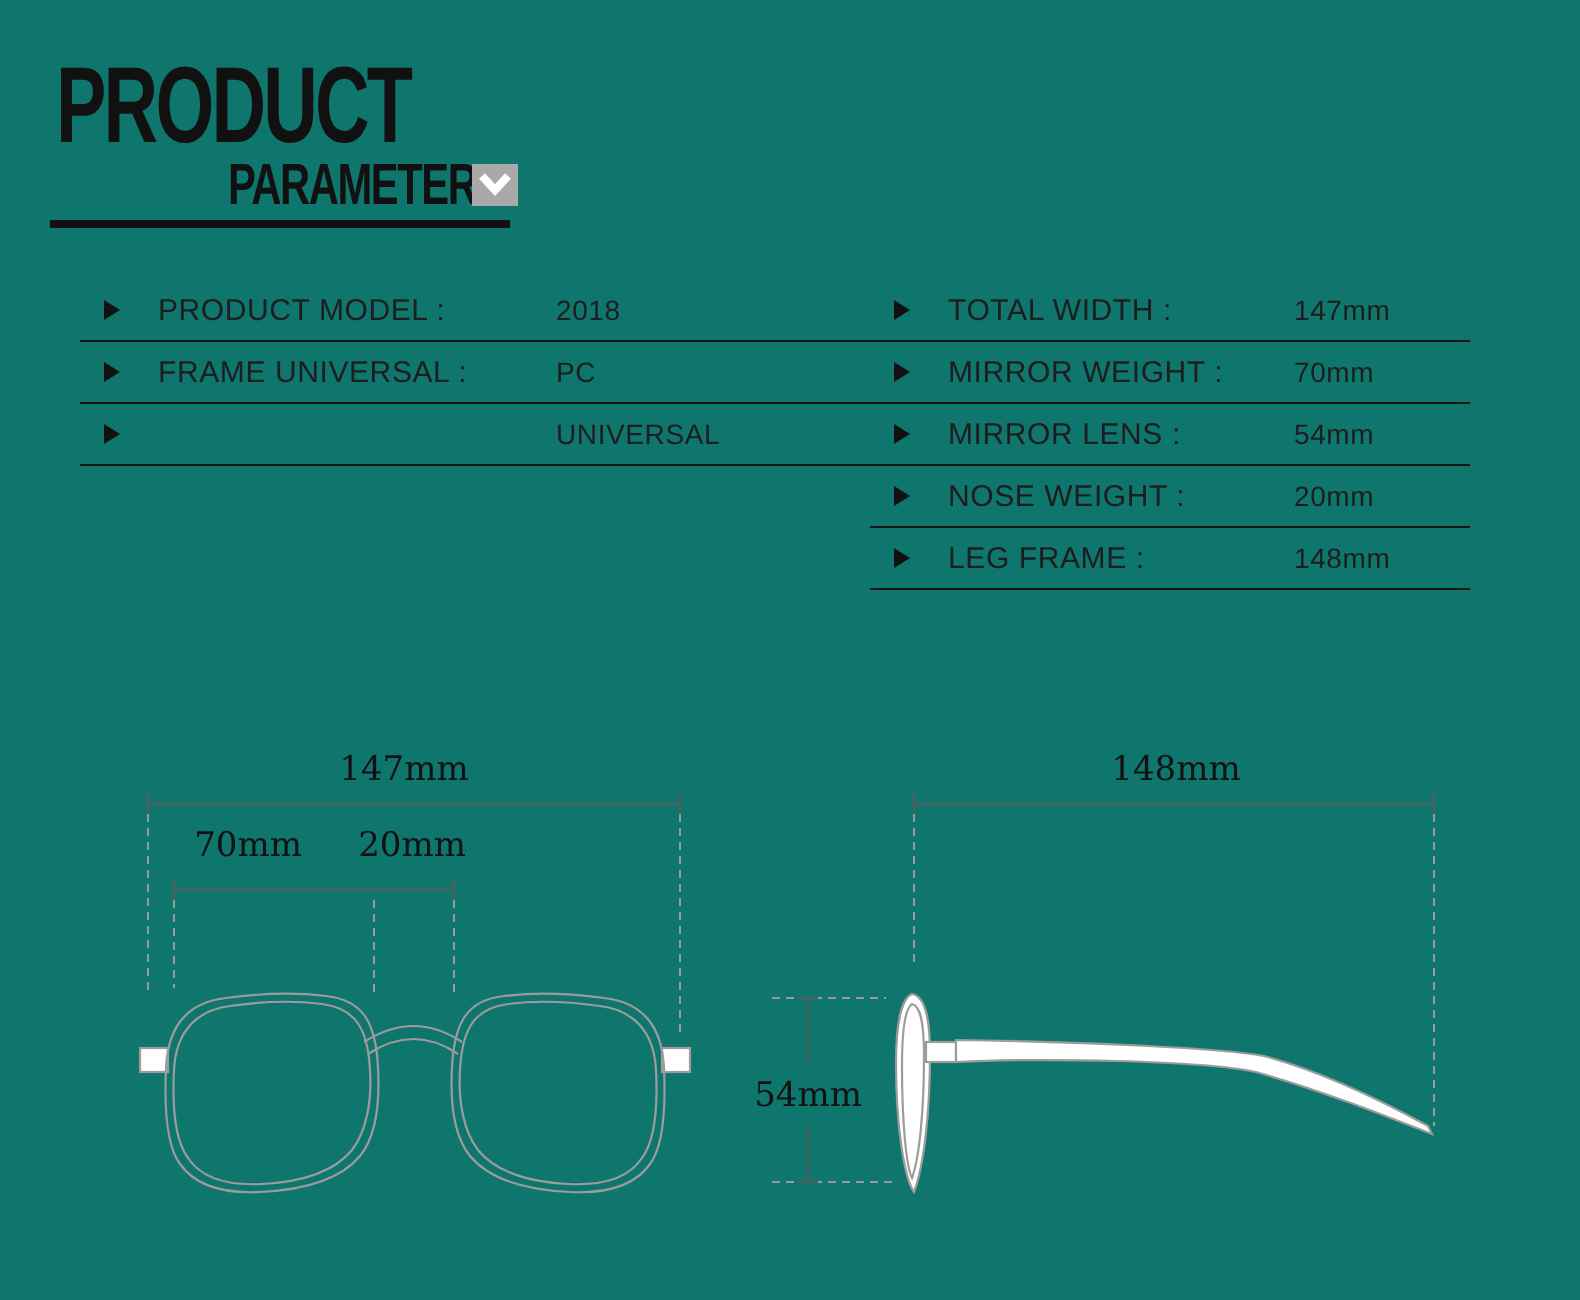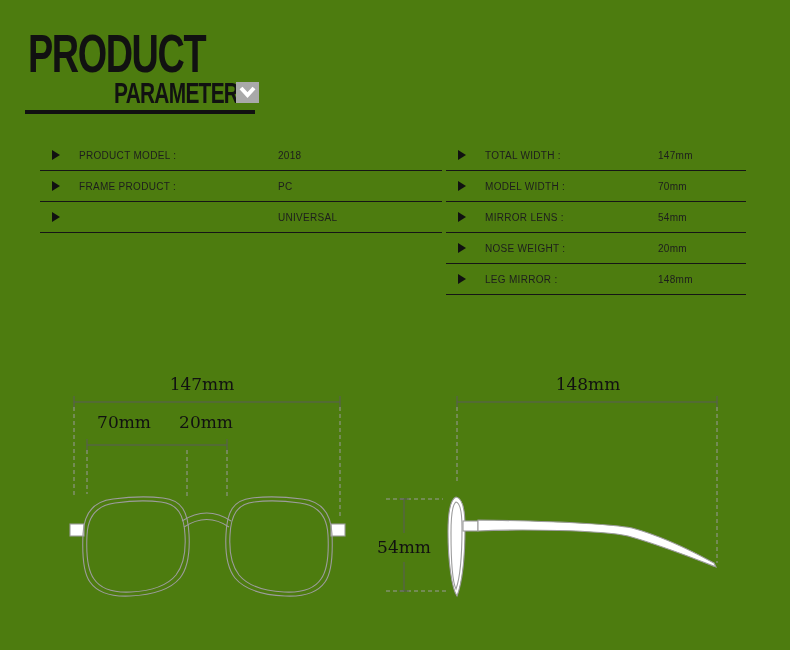--- a/index.html
+++ b/index.html
@@ -1,39 +1,39 @@
 <!DOCTYPE html>
 <html><head>
 <meta charset="utf-8">
 <style>
   html,body{margin:0;padding:0;background:#fff;}
-  .canvas{position:relative;width:790px;height:650px;background:#4d7c0f;overflow:hidden;
+  .canvas{position:relative;width:790px;height:650px;background:#0f766e;overflow:hidden;
           font-family:"Liberation Sans",sans-serif;}
 
   
   .title-big{position:absolute;left:28px;top:26px;font-size:54px;font-weight:900;
              color:#111;letter-spacing:-2px;transform:scaleX(0.70);transform-origin:left top;
              line-height:1;white-space:nowrap;}
   .title-sub{position:absolute;left:114px;top:79px;font-size:29px;font-weight:900;
              color:#111;letter-spacing:-1px;transform:scaleX(0.72);transform-origin:left top;
              line-height:1;white-space:nowrap;}
   .chevron-box{position:absolute;left:236px;top:82px;width:23px;height:21px;
                background:#a9a9a9;display:flex;align-items:center;justify-content:center;}
   .title-rule{position:absolute;left:25px;top:110px;width:230px;height:4px;background:#111;}
 
   
   .spec-col{position:absolute;top:140px;}
   .spec-col.left{left:40px;width:402px;}
-  .spec-col.right{left:446px;width:300px;}
+  .spec-col.right{left:435px;width:300px;}
   .spec-row{position:relative;height:30px;display:flex;align-items:center;
             border-bottom:1.6px solid #151515;}
   .row-arrow{width:0;height:0;border-left:8px solid #111;border-top:5px solid transparent;
              border-bottom:5px solid transparent;margin-left:12px;flex:0 0 auto;}
-  .row-label{margin-left:19px;font-size:10px;color:#1d1d1d;letter-spacing:0.3px;white-space:nowrap;}
-  .row-value{position:absolute;font-size:10px;color:#1d1d1d;letter-spacing:0.3px;white-space:nowrap;}
+  .row-label{margin-left:19px;font-size:15px;color:#1d1d1d;letter-spacing:0.3px;white-space:nowrap;}
+  .row-value{position:absolute;font-size:14px;color:#1d1d1d;letter-spacing:0.3px;white-space:nowrap;}
   .spec-col.left  .row-value{left:238px;}
   .spec-col.right .row-value{left:212px;}
 
   
   .diagram{position:absolute;left:0;top:355px;width:790px;height:295px;}
   .dim-text{font-family:"DejaVu Serif",serif;font-size:17px;fill:#111;}
   .dim-line{stroke:#5a5a5a;stroke-width:1;}
   .dash-line{stroke:#9a9a9a;stroke-width:1;stroke-dasharray:4 3;}
   .glass-line{stroke:#9c9c9c;stroke-width:1.1;fill:none;}
   .glass-fill{stroke:#9c9c9c;stroke-width:1.1;fill:#ffffff;}
@@ -53,53 +53,53 @@
   <div class="title-rule"></div>
 
   <div class="spec-col left">
     <div class="spec-row">
       <span class="row-arrow"></span>
       <span class="row-label">PRODUCT MODEL :</span>
       <span class="row-value">2018</span>
     </div>
     <div class="spec-row">
       <span class="row-arrow"></span>
-      <span class="row-label">FRAME PRODUCT :</span>
+      <span class="row-label">FRAME UNIVERSAL :</span>
       <span class="row-value">PC</span>
     </div>
     <div class="spec-row">
       <span class="row-arrow"></span>
       <span class="row-value">UNIVERSAL</span>
     </div>
   </div>
 
   <div class="spec-col right">
     <div class="spec-row">
       <span class="row-arrow"></span>
       <span class="row-label">TOTAL WIDTH :</span>
       <span class="row-value">147mm</span>
     </div>
     <div class="spec-row">
       <span class="row-arrow"></span>
-      <span class="row-label">MODEL WIDTH :</span>
+      <span class="row-label">MIRROR WEIGHT :</span>
       <span class="row-value">70mm</span>
     </div>
     <div class="spec-row">
       <span class="row-arrow"></span>
       <span class="row-label">MIRROR LENS :</span>
       <span class="row-value">54mm</span>
     </div>
     <div class="spec-row">
       <span class="row-arrow"></span>
       <span class="row-label">NOSE WEIGHT :</span>
       <span class="row-value">20mm</span>
     </div>
     <div class="spec-row">
       <span class="row-arrow"></span>
-      <span class="row-label">LEG MIRROR :</span>
+      <span class="row-label">LEG FRAME :</span>
       <span class="row-value">148mm</span>
     </div>
   </div>
 
   <svg class="diagram" viewBox="0 355 790 295">
 
     <g>
 
       <text class="dim-text" x="202" y="390" text-anchor="middle">147mm</text>
       <line class="dim-line" x1="74" y1="402" x2="340" y2="402"></line>

